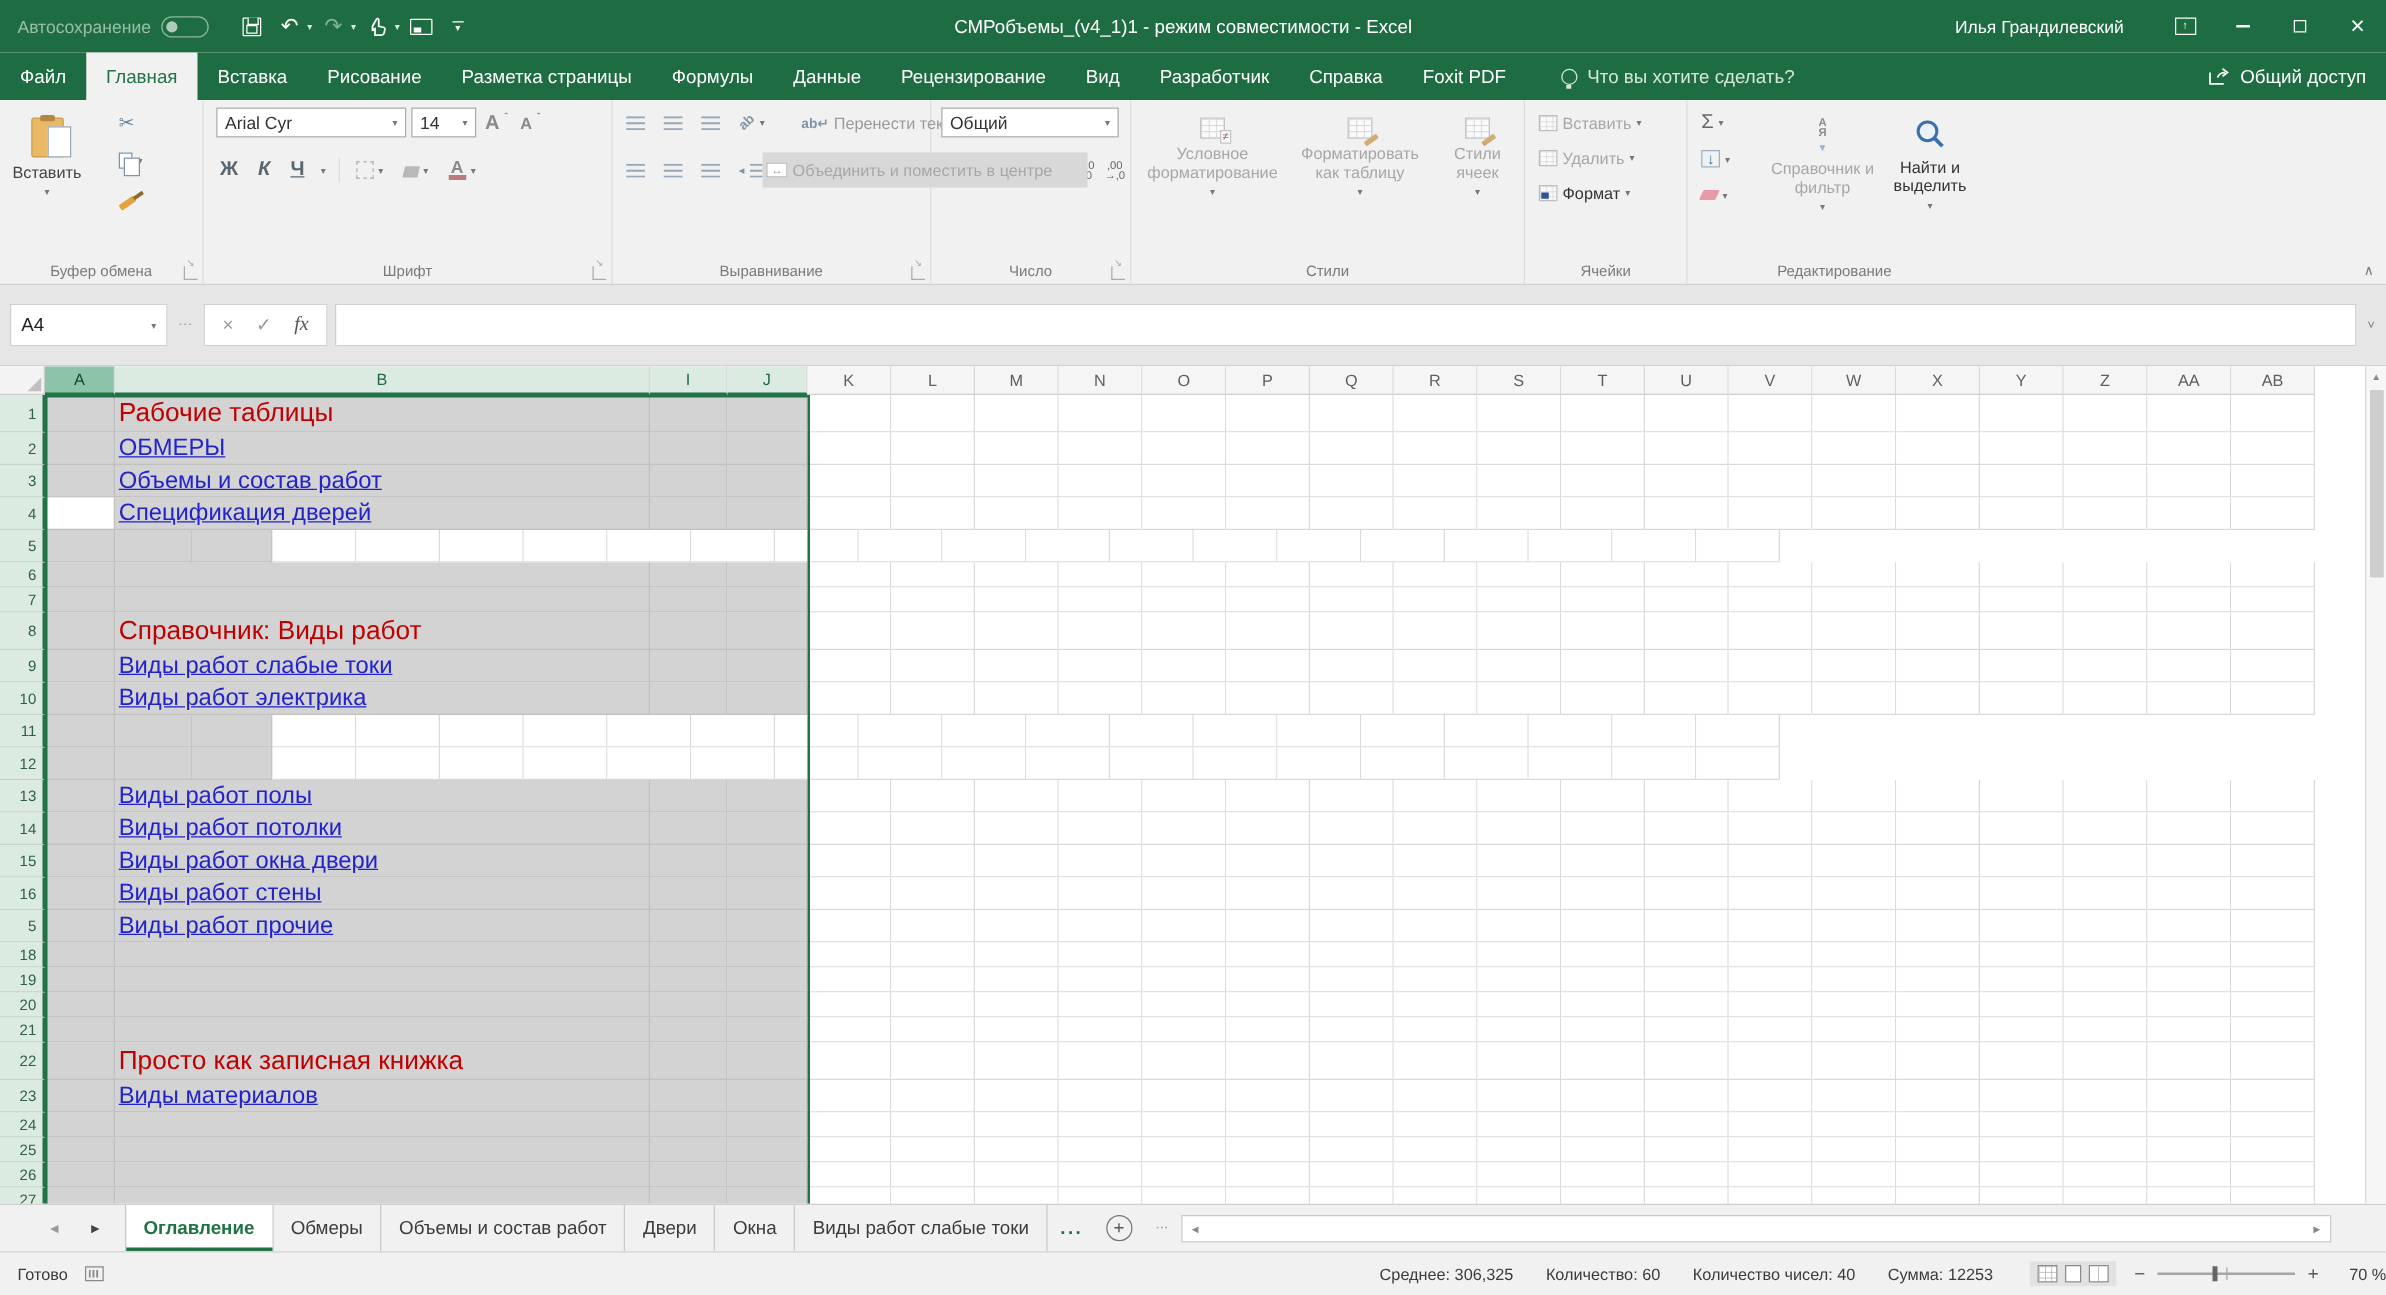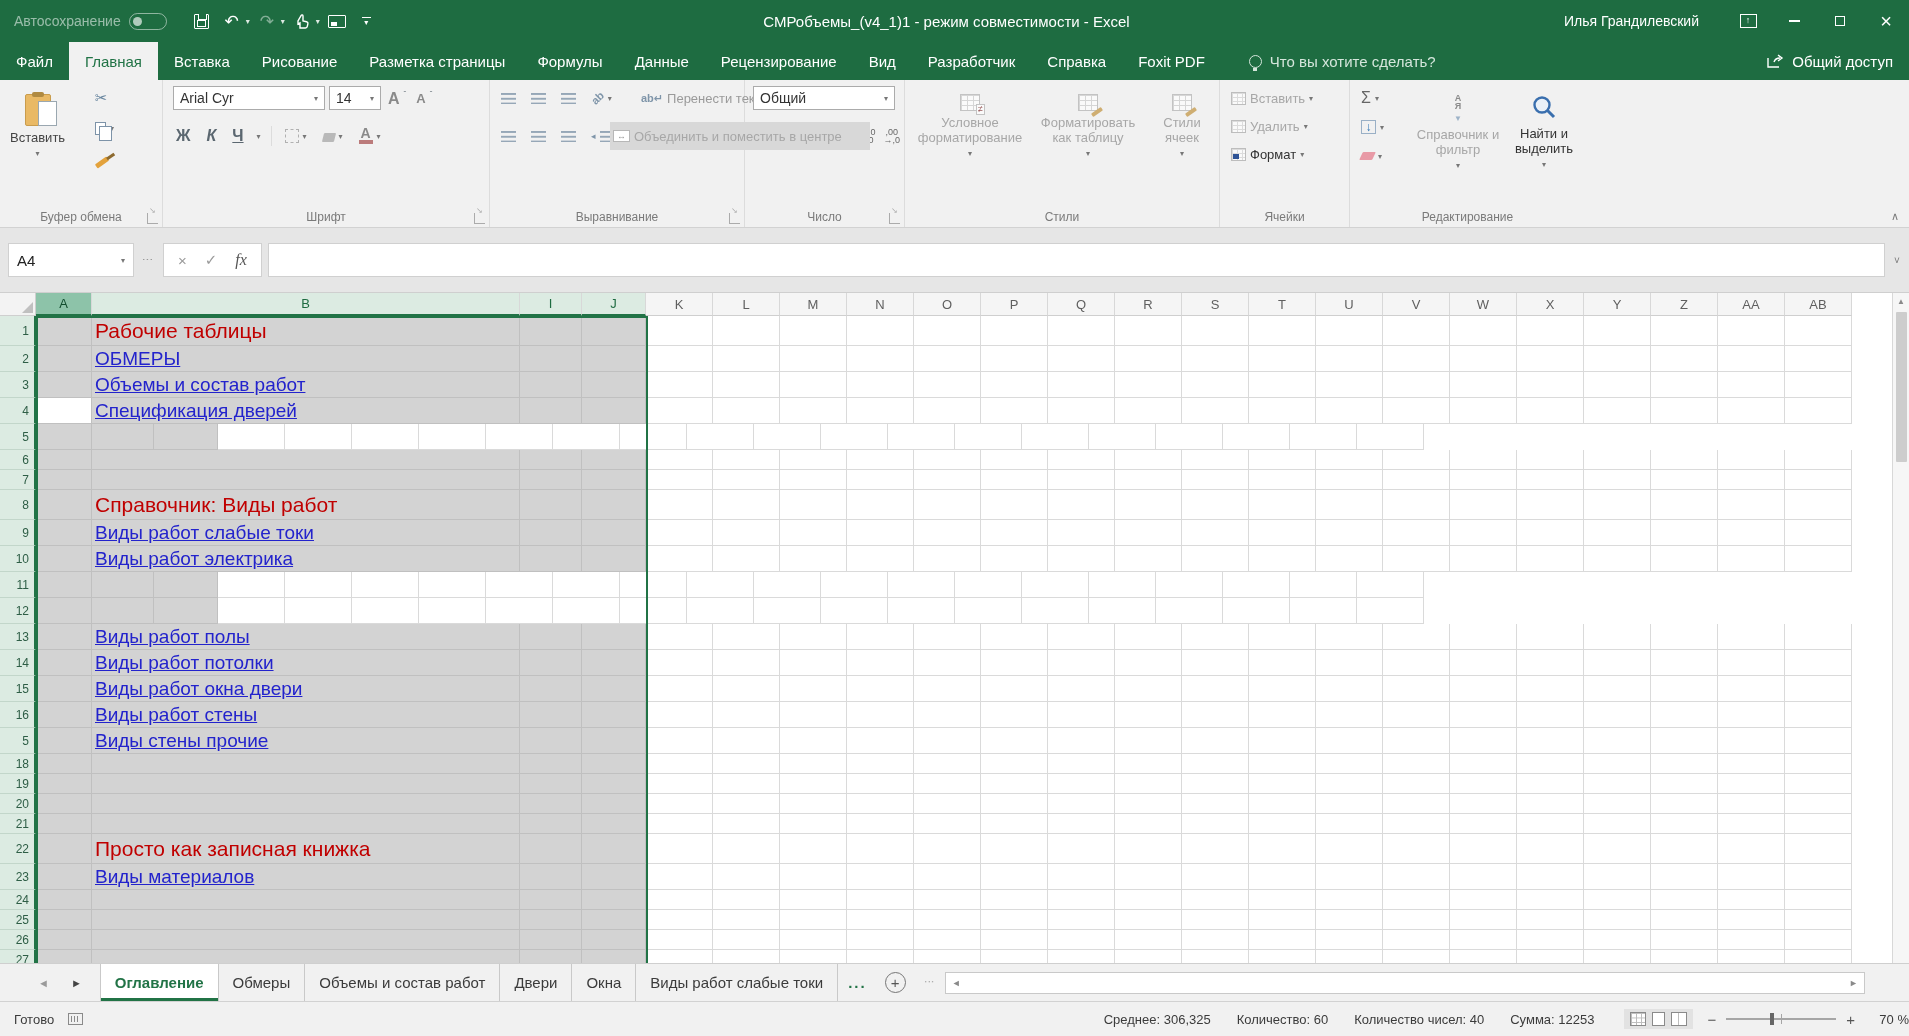--- a/index.html
+++ b/index.html
@@ -908,21 +908,21 @@
         <div class="cell" style="width: 67px;"></div>
         <div class="cell" style="width: 67px;"></div>
         <div class="cell" style="width: 67px;"></div>
         <div class="cell" style="width: 67px;"></div>
         <div class="cell" style="width: 67px;"></div>
       </div>
       <div class="grow" style="height: 26px;">
         <div class="rowhdr">5</div>
         <div class="cell sel" style="width: 56px;"></div>
         <div class="cell sel" style="width: 428px;">
-          <span class="celltext link">Виды стены прочие</span>
+          <span class="celltext link">Виды работ прочие</span>
         </div>
         <div class="cell sel" style="width: 62px;"></div>
         <div class="cell sel" style="width: 64px;"></div>
         <div class="cell" style="width: 67px;"></div>
         <div class="cell" style="width: 67px;"></div>
         <div class="cell" style="width: 67px;"></div>
         <div class="cell" style="width: 67px;"></div>
         <div class="cell" style="width: 67px;"></div>
         <div class="cell" style="width: 67px;"></div>
         <div class="cell" style="width: 67px;"></div>

